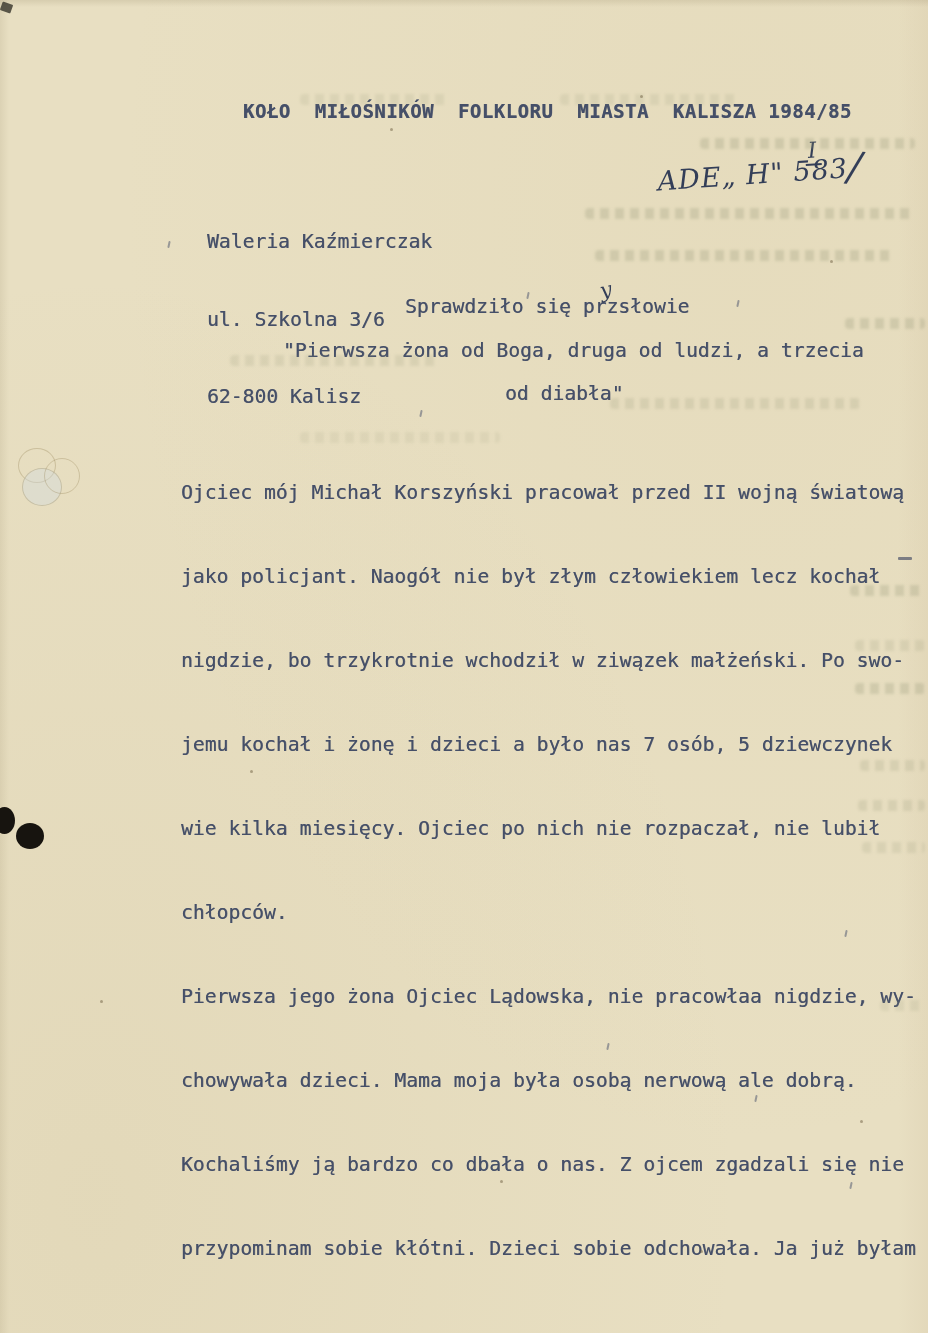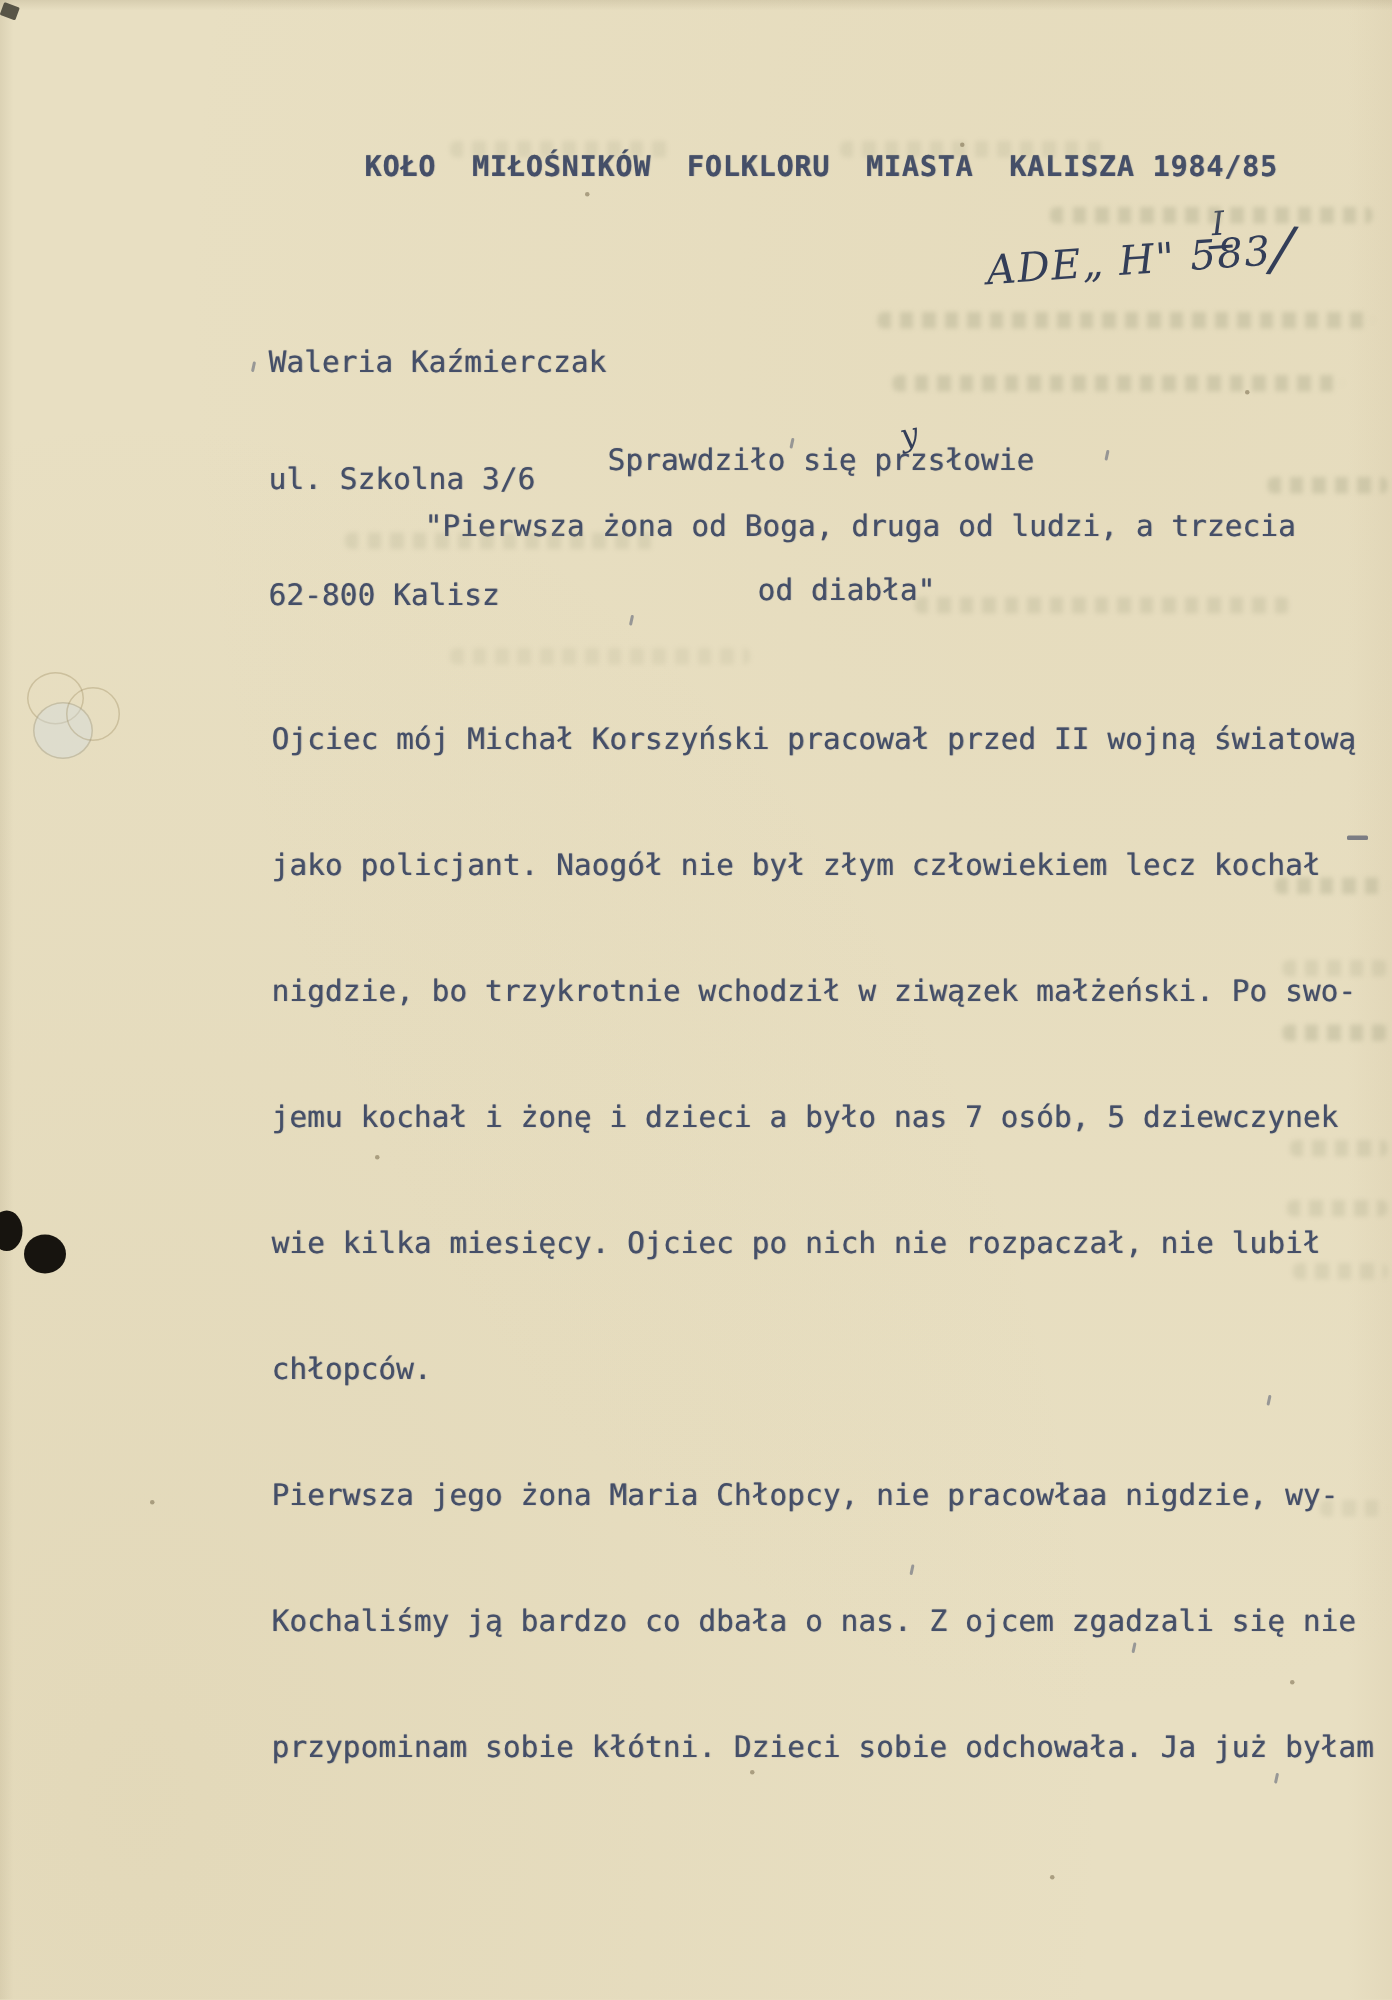--- a/index.html
+++ b/index.html
@@ -17,21 +17,21 @@
   }
   .typed{
     white-space:pre;
     font-size:19.7px;
     color:#454f68;
     text-shadow:0.4px 0.3px 0.6px rgba(62,72,100,.65);
   }
   .abs{position:absolute;}
   .header{left:243px;top:99px;font-size:19px;line-height:24px;letter-spacing:.5px;font-weight:bold;}
   .sender{left:179px;top:180px;}
-  .sender .line{line-height:31.5px;}
+  .sender .line{line-height:31.5px;margin-left:28px;}
   .title{left:405px;top:295px;}
   .quote1{left:283px;top:339px;}
   .quote2{left:505px;top:382px;}
   .bodytext{left:181px;top:428px;}
   .bodytext .line{line-height:38px;height:38px;}
   .handwriting{
     font-family:"DejaVu Serif","Liberation Serif",serif;
     font-style:italic;color:#333e58;
   }
   .archive-ref{
@@ -79,21 +79,22 @@
 <div class="abs typed quote1">"Pierwsza żona od Boga, druga od ludzi, a trzecia</div>
 <div class="abs typed quote2">od diabła"</div>
 
 <div class="abs typed bodytext">
   <div class="line">Ojciec mój Michał Korszyński pracował przed II wojną światową</div>
   <div class="line">jako policjant. Naogół nie był złym człowiekiem lecz kochał</div>
   <div class="line">nigdzie, bo trzykrotnie wchodził w ziwązek małżeński. Po swo-</div>
   <div class="line">jemu kochał i żonę i dzieci a było nas 7 osób, 5 dziewczynek</div>
   <div class="line">wie kilka miesięcy. Ojciec po nich nie rozpaczał, nie lubił</div>
   <div class="line">chłopców.</div>
-  <div class="line">Pierwsza jego żona Maria Chłopcy, nie pracowłaa nigdzie, wy-</div>
+  <div class="line">Pierwsza jego żona Ojciec Lądowska, nie pracowłaa nigdzie, wy-</div>
+  <div class="line">chowywała dzieci. Mama moja była osobą nerwową ale dobrą.</div>
   <div class="line">Kochaliśmy ją bardzo co dbała o nas. Z ojcem zgadzali się nie</div>
   <div class="line">przypominam sobie kłótni. Dzieci sobie odchowała. Ja już byłam</div>
   
   
   
   
   
   
   
   

